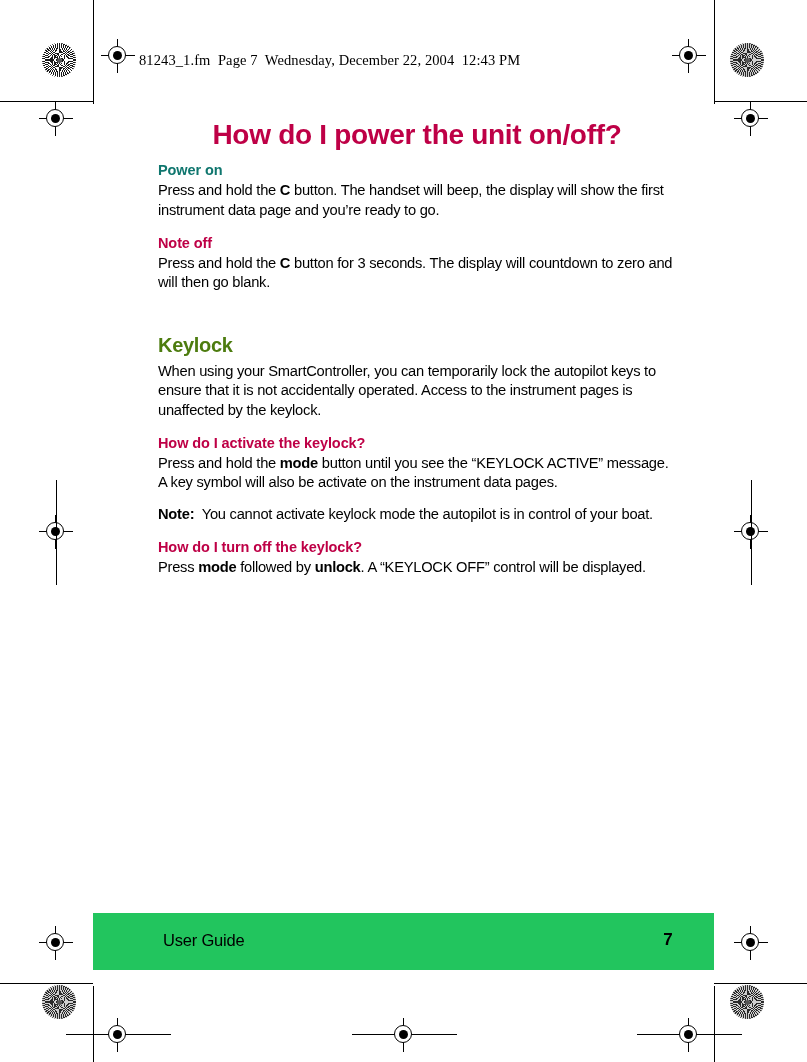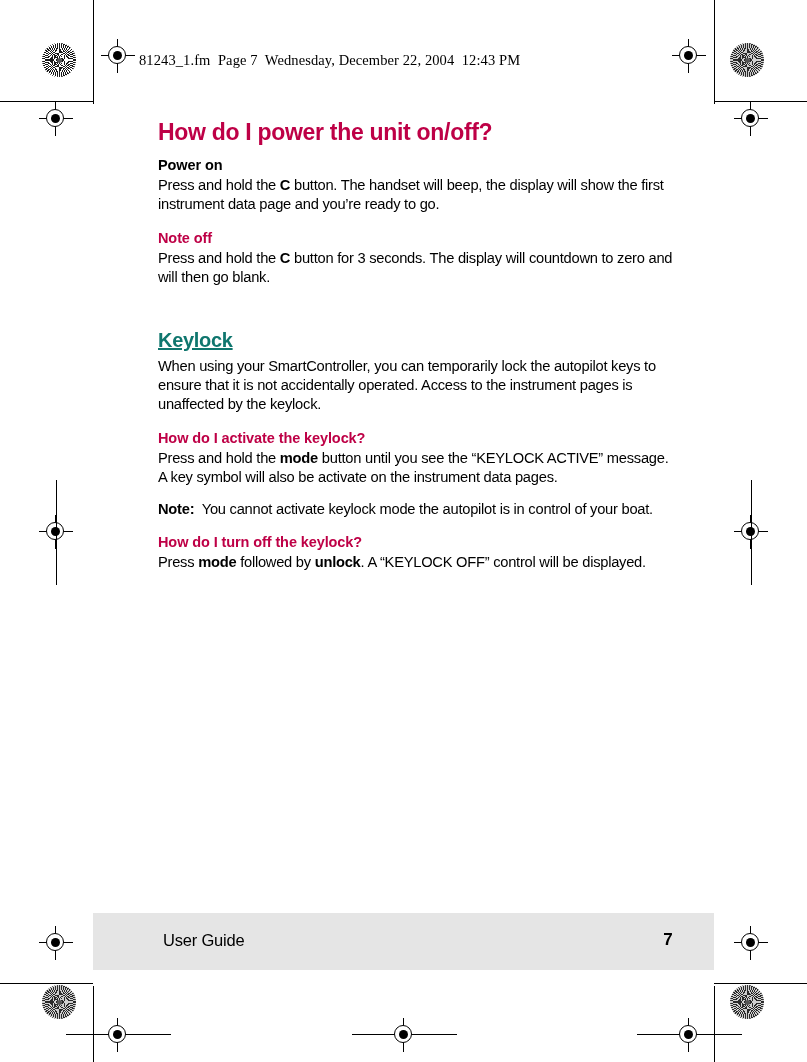--- a/index.html
+++ b/index.html
@@ -102,24 +102,25 @@
   
   .content {
     position: absolute;
     left: 158px;
     top: 120px;
     width: 518px;
   }
 
   h1.chapter {
     margin: 0 0 14px 0;
-    font-size: 23px;
+    font-size: 28px;
     font-weight: bold;
     line-height: 1.05;
     letter-spacing: -0.3px;
+    text-align: center;
   }
   h2.section {
     margin: 0 0 6px 0;
     font-size: 20px;
     font-weight: bold;
     line-height: 1.05;
     letter-spacing: -0.3px;
   }
   h3.sub {
     margin: 0 0 2px 0;
@@ -268,47 +269,47 @@
   <div class="trim-h" style="left:637px; top:1034px; width:36px;"></div>
   <div class="trim-h" style="left:706px; top:1034px; width:36px;"></div>
 </div>
 
 <div class="slug">81243_1.fm  Page 7  Wednesday, December 22, 2004  12:43 PM</div>
 
 <div class="content">
 
   <h1 class="chapter" style="color: rgb(190, 0, 70);">How do I power the unit on/off?</h1>
 
-  <h3 class="sub" style="color: #000000;">Power on</h3>
+  <h3 class="sub" style="color: #0f766e;">Power on</h3>
   <p class="body"><span>Press and hold the </span><b>C</b><span> button. The handset will beep, the display will show the first instrument data page and you’re ready to go.</span></p>
 
   <div class="sp-md"></div>
 
   <h3 class="sub" style="color: rgb(190, 0, 70);">Note off</h3>
   <p class="body"><span>Press and hold the </span><b>C</b><span> button for 3 seconds. The display will countdown to zero and will then go blank.</span></p>
 
   <div class="sp-sm"></div>
 
 
   <div class="sp-xl"></div>
 
-  <h2 class="section" style="color: #0f766e; text-decoration: underline;">Keylock</h2>
+  <h2 class="section" style="color: #4d7c0f;">Keylock</h2>
   <p class="body">When using your SmartController, you can temporarily lock the autopilot keys to ensure that it is not accidentally operated. Access to the instrument pages is unaffected by the keylock.</p>
 
   <div class="sp-md"></div>
 
   <h3 class="sub" style="color: rgb(190, 0, 70);">How do I activate the keylock?</h3>
   <p class="body"><span>Press and hold the </span><b>mode</b><span> button until you see the “KEYLOCK ACTIVE” message. A key symbol will also be activate on the instrument data pages.</span></p>
 
   <div class="sp-sm"></div>
 
   <p class="body"><b>Note:</b>&nbsp; <span>You cannot activate keylock mode the autopilot is in control of your boat.</span></p>
 
   <div class="sp-md"></div>
 
   <h3 class="sub" style="color: rgb(190, 0, 70);">How do I turn off the keylock?</h3>
   <p class="body"><span>Press </span><b>mode</b><span> followed by </span><b>unlock</b><span>. A “KEYLOCK OFF” control will be displayed.</span></p>
 </div>
 
-<div class="footer" style="background: #e5e5e5;">
+<div class="footer" style="background: #22c55e;">
   <span class="label">User Guide</span>
   <span class="pageno">7</span>
 </div>
 
 </body></html>

